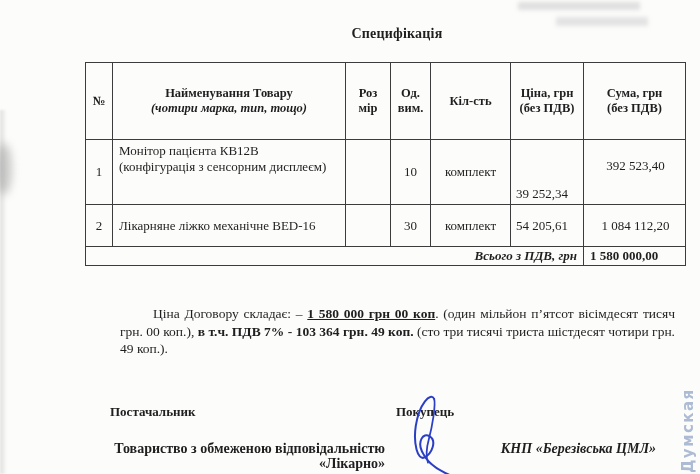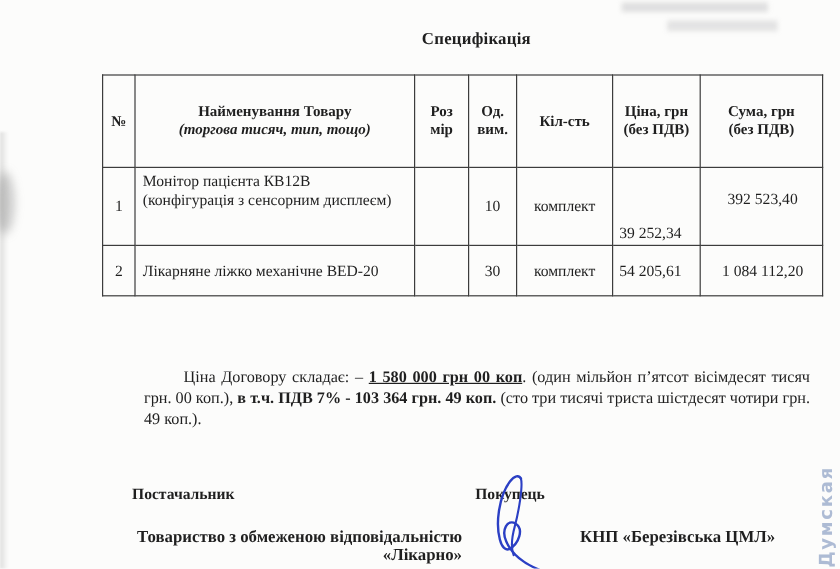--- a/index.html
+++ b/index.html
@@ -95,21 +95,21 @@
     font-size: 13px; font-weight: bold; text-align: left;
   }
   .party-name {
     position: absolute; top: 441px;
     font-size: 14px; font-weight: bold; text-align: right;
     line-height: 15px;
   }
   .supplier-label { left: 110px; width: 260px; }
   .supplier-name  { left: 95px;  width: 290px; }
   .buyer-label    { left: 396px; width: 240px; }
-  .buyer-name     { left: 406px; width: 240px; }
+  .buyer-name     { left: 416px; width: 240px; font-style: italic; }
 
   .signature {
     position: absolute; left: 404px; top: 391px;
     width: 62px; height: 83px;
   }
 
   .watermark {
     position: absolute; left: 679px; top: 473px;
     transform: rotate(-90deg); transform-origin: top left;
     font-family: "DejaVu Sans", sans-serif;
@@ -139,21 +139,21 @@
       <col style="width:40px">
         <col style="width:80px">
         <col style="width:73px">
       <col style="width:102px">
     </colgroup>
     <tbody>
       <tr class="hdr">
         <td><span>№</span></td>
         <td>
           <div>Найменування Товару</div>
-          <div class="hdr-sub">(торгова тисяч, тип, тощо)</div>
+          <div class="hdr-sub">(чотири марка, тип, тощо)</div>
         </td>
         <td>
           <div>Роз</div>
           <div>мір</div>
         </td>
         <td>
           <div>Од.</div>
           <div>вим.</div>
         </td>
         <td><span>Кіл-сть</span></td>
@@ -172,28 +172,32 @@
         <td class="name-cell">Монітор пацієнта КВ12В (конфігурація з сенсорним дисплеєм)</td>
         <td></td>
         <td>10</td>
         <td>комплект</td>
         <td class="price-bottom">39 252,34</td>
         <td class="sum-cell">392 523,40</td>
       </tr>
 
       <tr class="row2">
         <td>2</td>
-        <td class="name-cell">Лікарняне ліжко механічне BED-20</td>
+        <td class="name-cell">Лікарняне ліжко механічне BED-16</td>
         <td></td>
         <td>30</td>
         <td>комплект</td>
         <td class="price-mid">54 205,61</td>
         <td class="sum-cell">1 084 112,20</td>
       </tr>
 
+      <tr class="total total-3">
+        <td class="tlabel" colspan="6">Всього з ПДВ, грн</td>
+        <td class="tvalue">1 580 000,00</td>
+      </tr>
     </tbody>
   </table>
 
   <div class="contract-par"><span>Ціна Договору складає: – </span><span class="bu">1 580 000 грн 00 коп</span><span>. (один мільйон п’ятсот вісімдесят тисяч грн. 00 коп.), </span><span class="b">в т.ч. ПДВ 7% - 103 364 грн. 49 коп.</span><span> (сто три тисячі триста шістдесят чотири грн. 49 коп.).</span></div>
 
   <div class="party-label supplier-label">Постачальник</div>
   <div class="party-label buyer-label">Покупець</div>
 
   <div class="party-name supplier-name">
     <div>Товариство з обмеженою відповідальністю</div>

